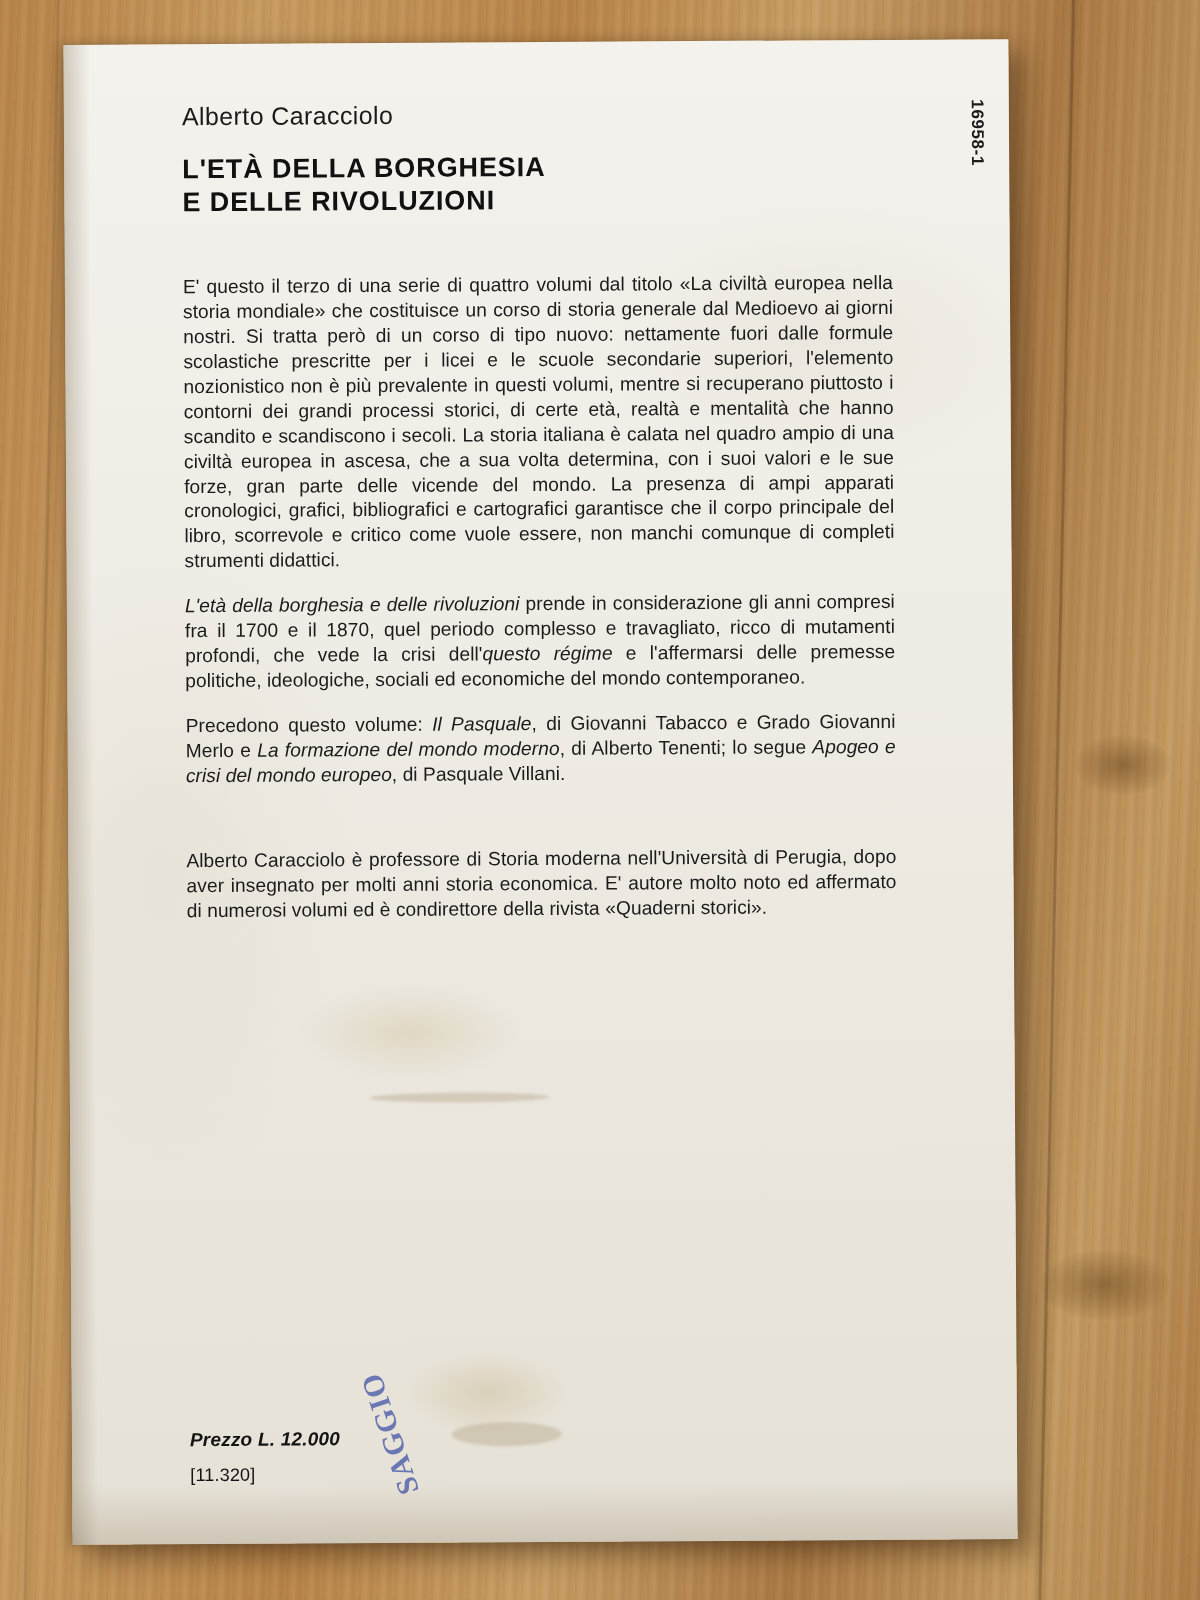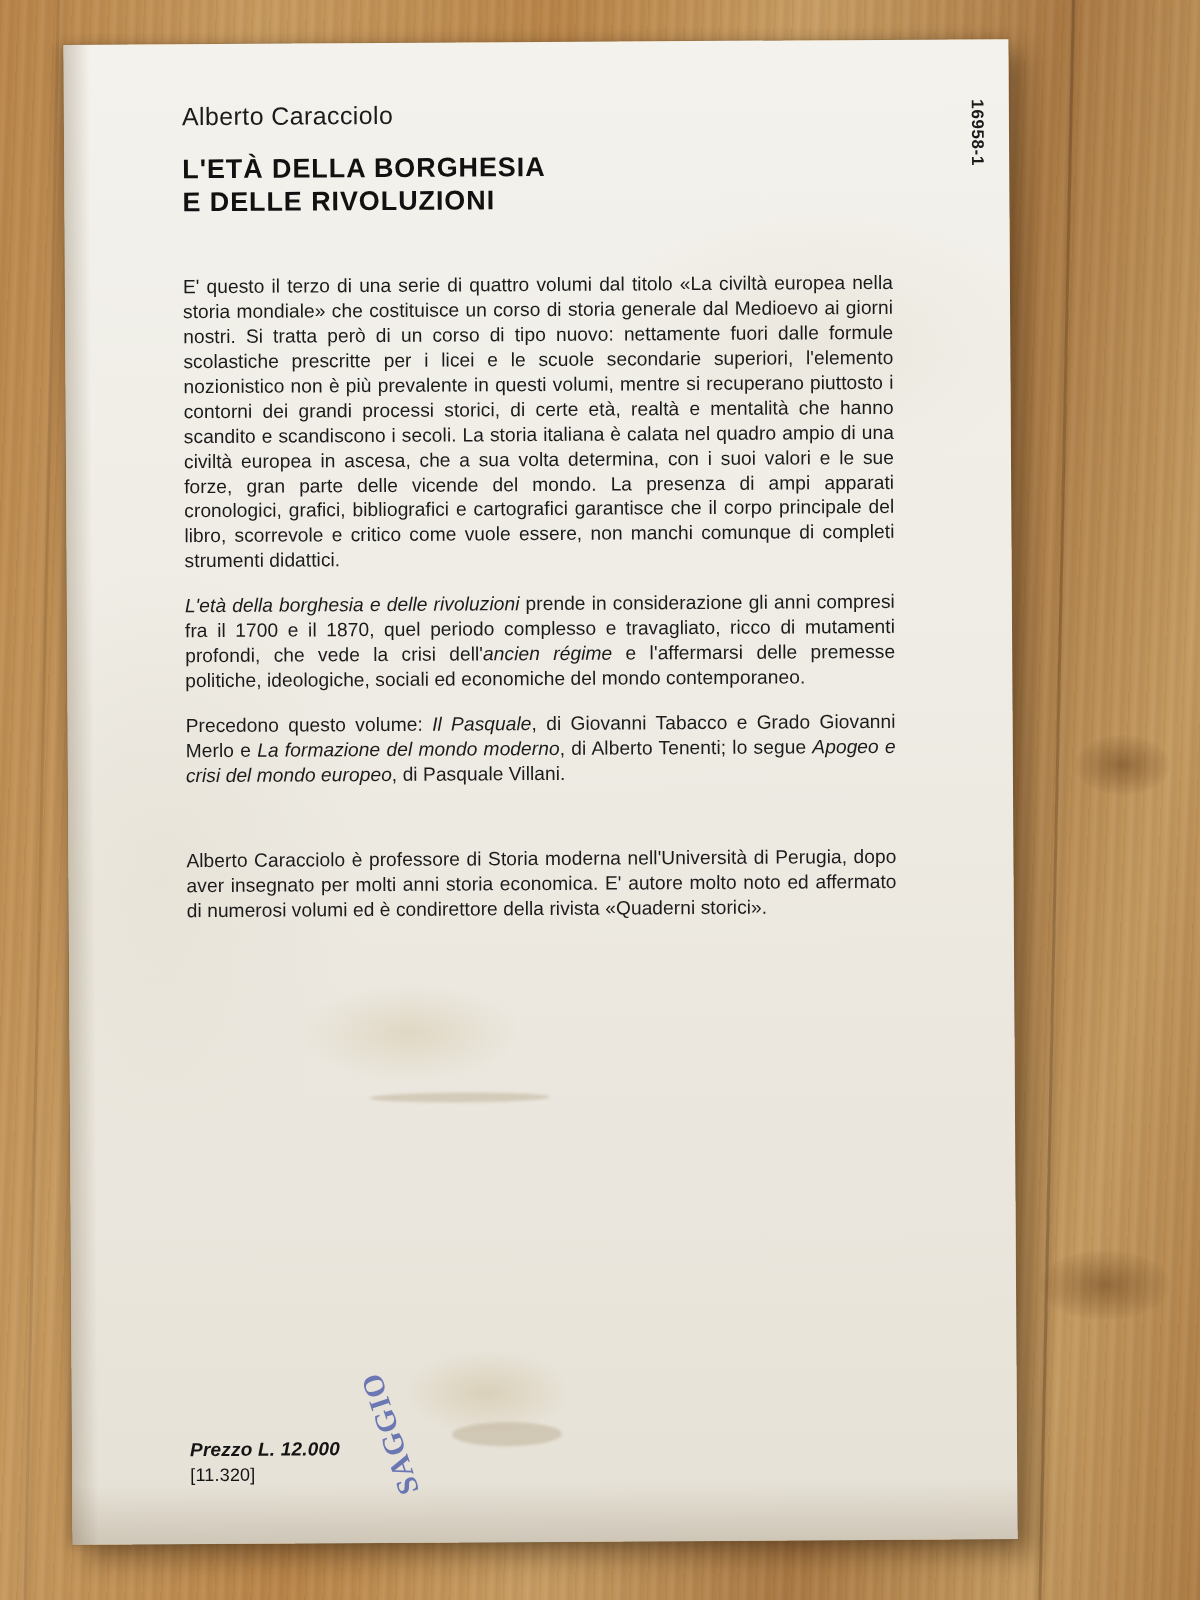--- a/index.html
+++ b/index.html
@@ -152,21 +152,21 @@
   }
   #price .price-line {
     font-size: 19px;
     font-weight: 700;
     letter-spacing: 0.2px;
     font-style: italic;
   }
   #price .price-alt {
     font-size: 18px;
     font-weight: 400;
-    margin-top: 4px;
+    margin-top: 14px;
     letter-spacing: 0.2px;
   }
 
   
   #saggio-stamp {
     position: absolute;
     left: 255px;
     bottom: 92px;
     font-family: "Liberation Serif", serif;
     font-size: 30px;
@@ -210,21 +210,21 @@
 
       <h1 class="title">
         <span class="line">L'ETÀ DELLA BORGHESIA</span>
         <span class="line">E DELLE RIVOLUZIONI</span>
       </h1>
 
       <div class="blurb">
 
         <p class="para">E' questo il terzo di una serie di quattro volumi dal titolo «La civiltà europea nella storia mondiale» che costituisce un corso di storia generale dal Medioevo ai giorni nostri. Si tratta però di un corso di tipo nuovo: nettamente fuori dalle formule scolastiche prescritte per i licei e le scuole secondarie superiori, l'elemento nozionistico non è più prevalente in questi volumi, mentre si recuperano piuttosto i contorni dei grandi processi storici, di certe età, realtà e mentalità che hanno scandito e scandiscono i secoli. La storia italiana è calata nel quadro ampio di una civiltà europea in ascesa, che a sua volta determina, con i suoi valori e le sue forze, gran parte delle vicende del mondo. La presenza di ampi apparati cronologici, grafici, bibliografici e cartografici garantisce che il corpo principale del libro, scorrevole e critico come vuole essere, non manchi comunque di completi strumenti didattici.</p>
 
-        <p class="para"><em>L'età della borghesia e delle rivoluzioni</em><span> prende in considerazione gli anni compresi fra il 1700 e il 1870, quel periodo complesso e travagliato, ricco di mutamenti profondi, che vede la crisi dell'</span><em>ancien régime</em><span> e l'affermarsi delle premesse politiche, ideologiche, sociali ed economiche del mondo contemporaneo.</span></p>
+        <p class="para"><em>L'età della borghesia e delle rivoluzioni</em><span> prende in considerazione gli anni compresi fra il 1700 e il 1870, quel periodo complesso e travagliato, ricco di mutamenti profondi, che vede la crisi dell'</span><em>questo régime</em><span> e l'affermarsi delle premesse politiche, ideologiche, sociali ed economiche del mondo contemporaneo.</span></p>
 
         <p class="para"><span>Precedono questo volume: </span><em>Il Pasquale</em><span>, di Giovanni Tabacco e Grado Giovanni Merlo e </span><em>La formazione del mondo moderno</em><span>, di Alberto Tenenti; lo segue </span><em>Apogeo e crisi del mondo europeo</em><span>, di Pasquale Villani.</span></p>
 
         <div class="gap-big"></div>
 
         <p class="para last-block">Alberto Caracciolo è professore di Storia moderna nell'Università di Perugia, dopo aver insegnato per molti anni storia economica. E' autore molto noto ed affermato di numerosi volumi ed è condirettore della rivista «Quaderni storici».</p>
       </div>
     </div>
 
     <div id="saggio-stamp">SAGGIO</div>

